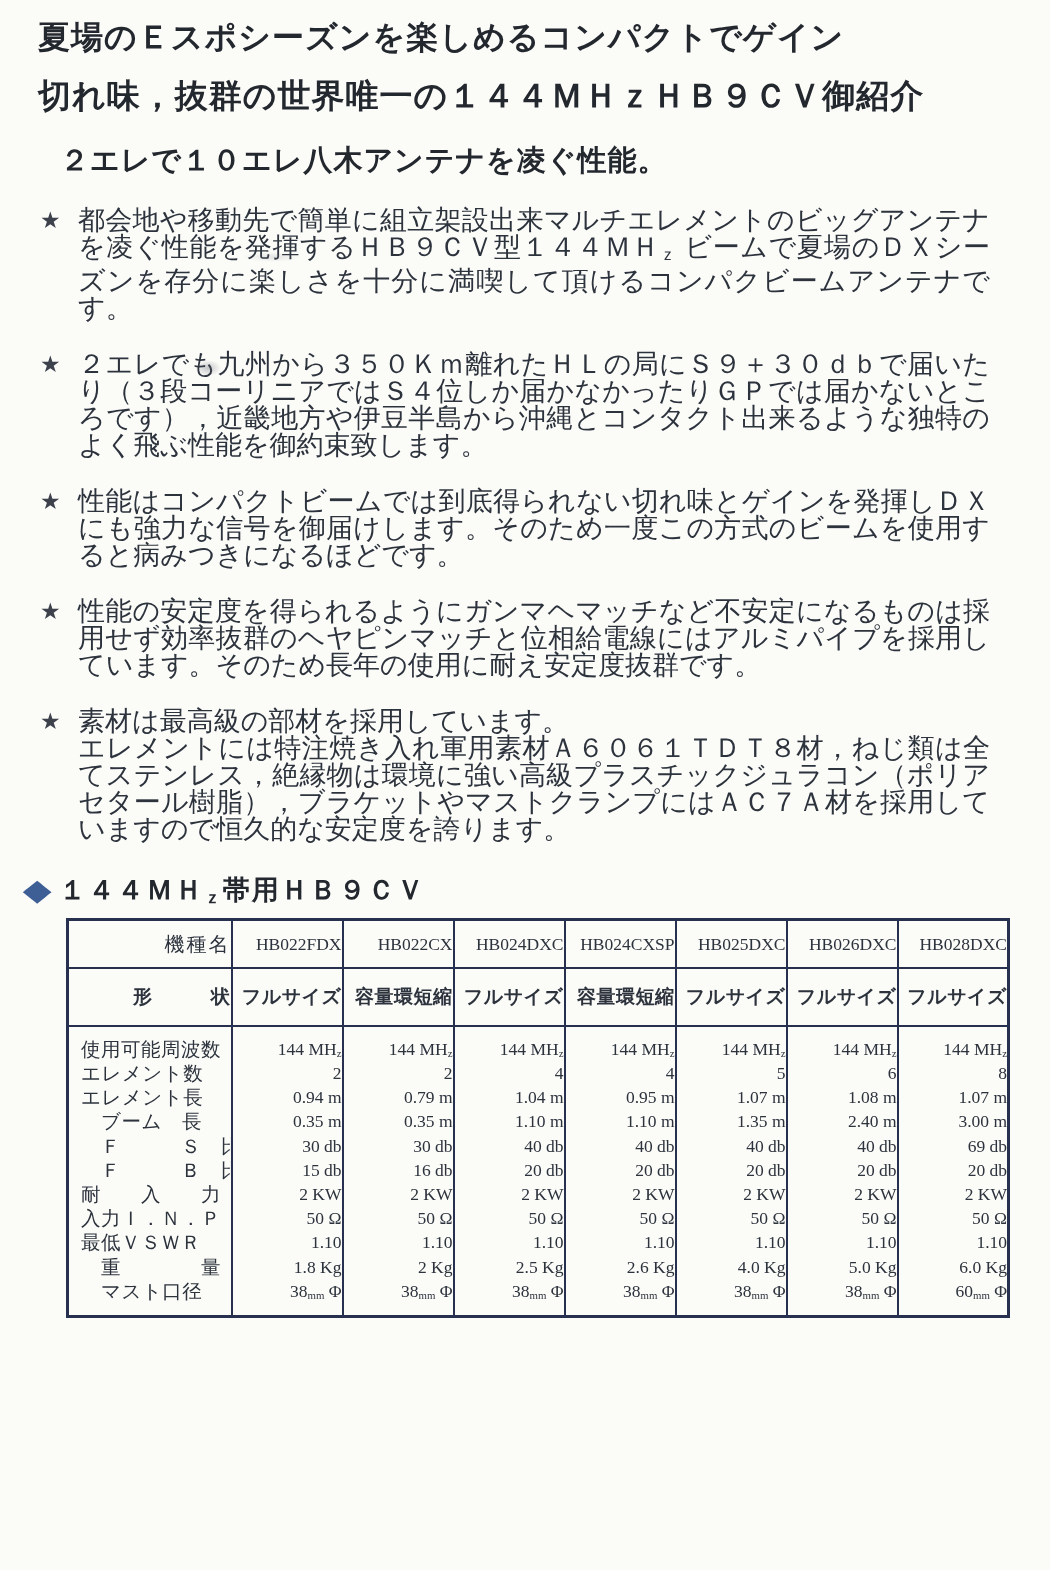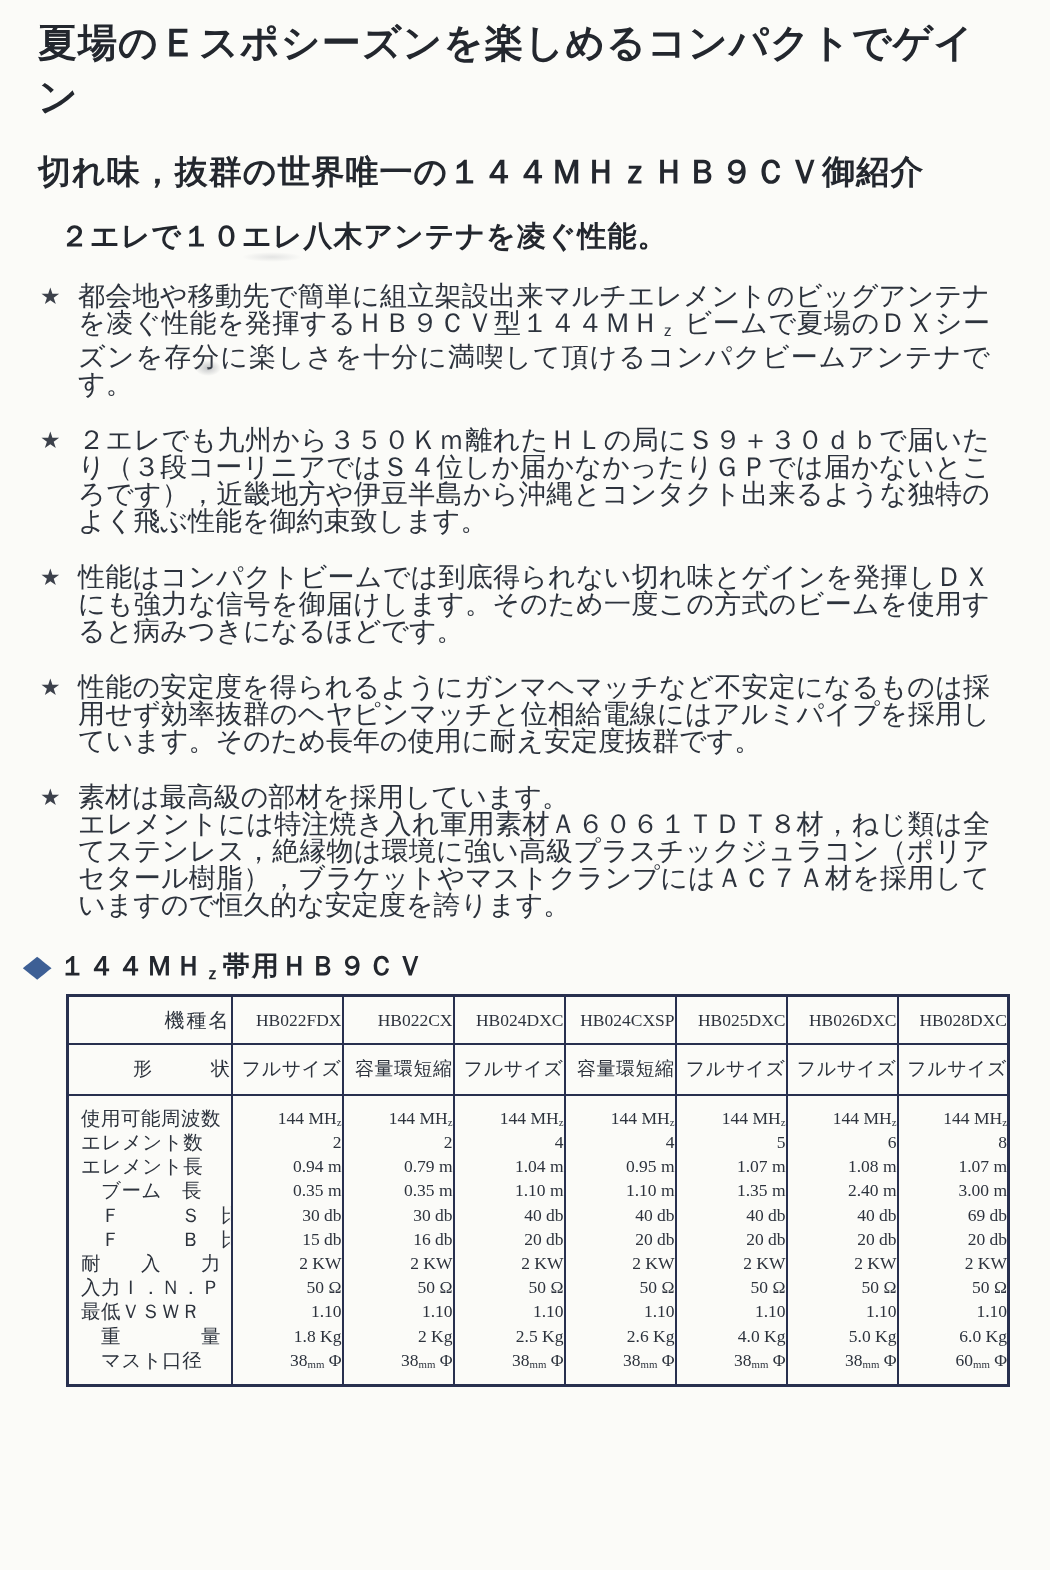--- a/index.html
+++ b/index.html
@@ -19,21 +19,21 @@
     font-family:"Liberation Sans","DejaVu Sans",sans-serif;
     color:var(--ink);
     position:relative;
     overflow:hidden;
   }
   
   .headline{
     font-family:"Liberation Serif","DejaVu Serif",serif;
     font-weight:bold;color:var(--title-ink);
   }
-  .headline.l1{font-size:39px;letter-spacing:1px;margin-bottom:26px;}
+  .headline.l1{font-size:32px;letter-spacing:1px;margin-bottom:14px;}
   .headline.l2{font-size:33px;letter-spacing:1px;margin-bottom:22px;}
   .headline.l3{font-size:29px;letter-spacing:1px;padding-left:22px;margin-bottom:26px;}
   
   .bullet{
     display:flex;align-items:flex-start;
     margin-bottom:29px;
   }
   .star{
     font-size:23px;line-height:27px;color:#3c414b;
     width:40px;flex:0 0 40px;text-align:left;padding-left:2px;
@@ -68,21 +68,21 @@
   }
   table.spec col.c-label{width:164px;}
   table.spec col.c-model{width:111px;}
   tr.row-names th{
     height:48px;font-weight:normal;
     font-family:"Liberation Serif","DejaVu Serif",serif;
     font-size:17.5px;letter-spacing:0px;
   }
   tr.row-names th.lbl{font-family:"Liberation Sans","DejaVu Sans",sans-serif;font-size:20px;letter-spacing:2px;}
   tr.row-shapes td,tr.row-shapes th{
-    height:51px;font-weight:normal;font-size:19px;letter-spacing:0.5px;
+    height:58px;font-weight:bold;font-size:19px;letter-spacing:0.5px;
   }
   tr.row-specs td{
     vertical-align:top;padding:10px 0 12px 0;
   }
   td.specs-lbl{text-align:left !important;}
   .spec-line{height:24.2px;line-height:24.2px;}
   td.specs-lbl .spec-line{
     font-size:19.5px;padding-left:12px;letter-spacing:0.5px;
     font-family:"Liberation Sans","DejaVu Sans",sans-serif;
   }

